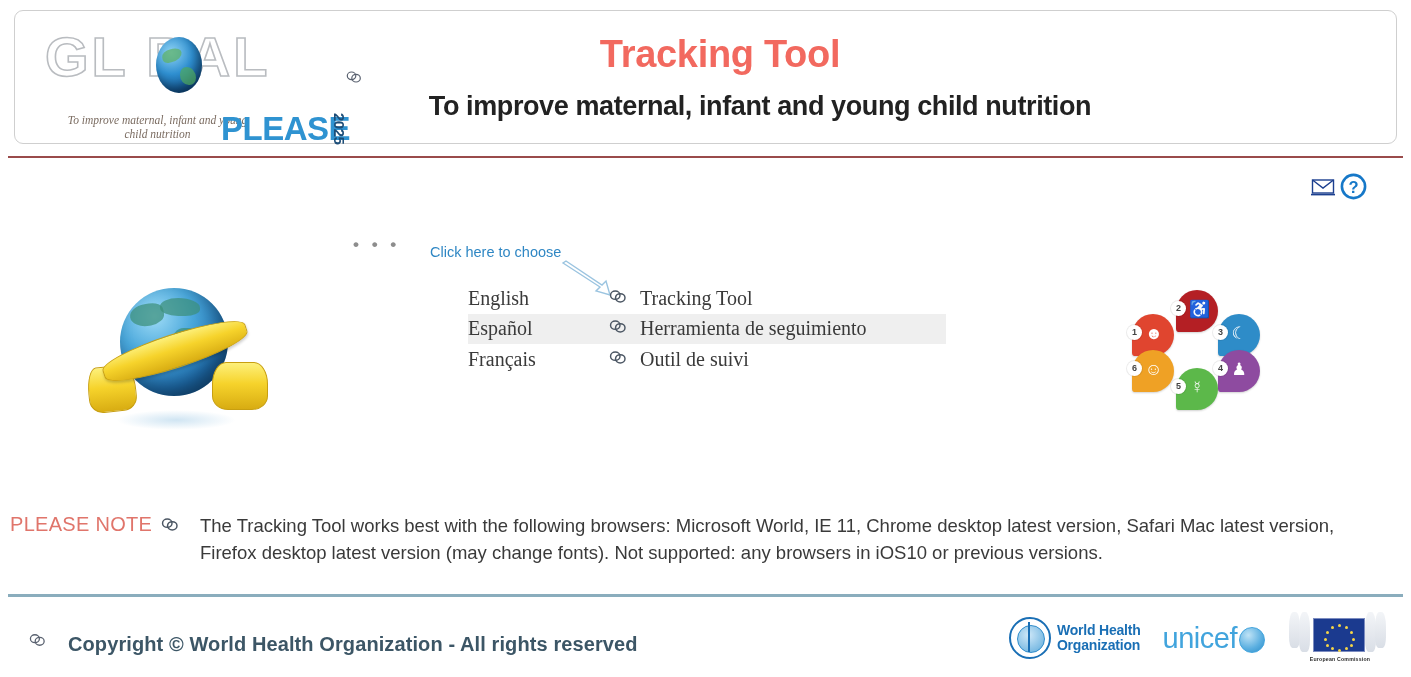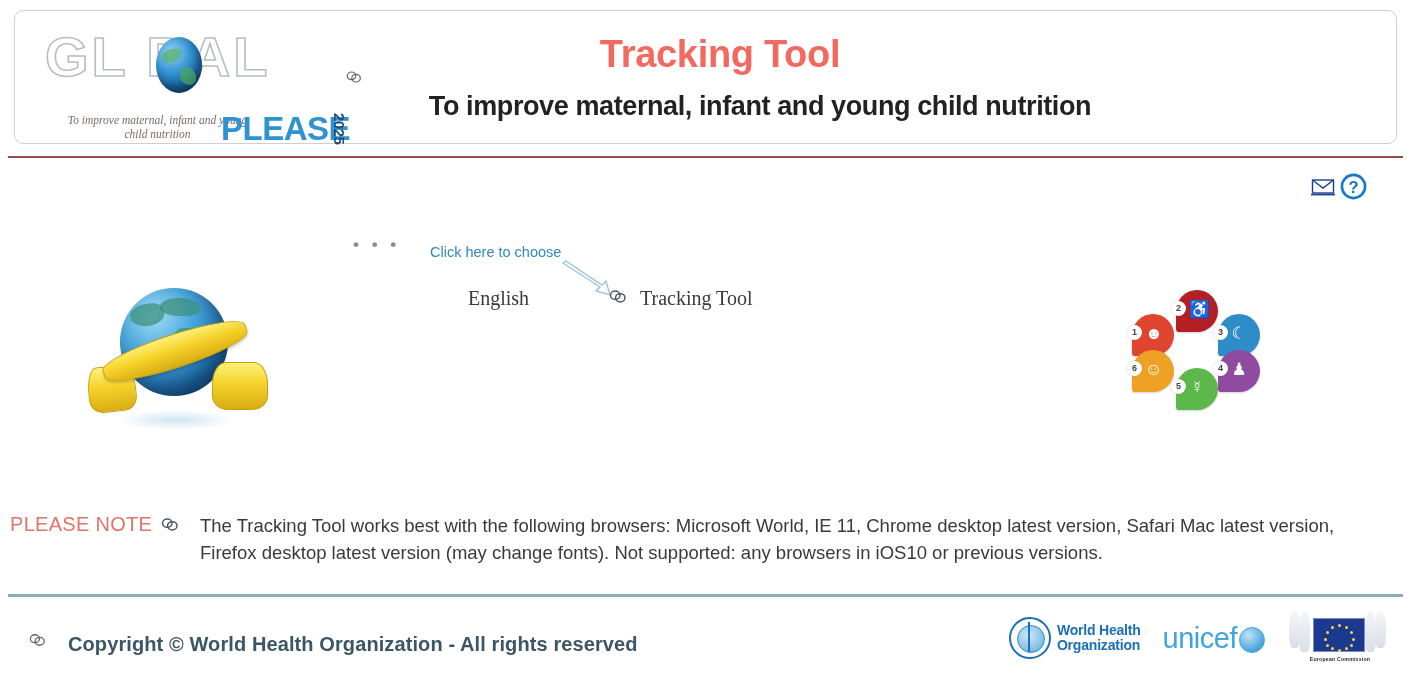--- a/index.html
+++ b/index.html
@@ -500,20 +500,44 @@
       <td class="td-lang">English</td>
       <td class="td-icon">
         <span class="link-icon">
           <svg width="20" height="17" viewBox="0 0 22 18" fill="none" stroke="#4b5663" stroke-width="1.6">
             <ellipse cx="8" cy="7.5" rx="5.2" ry="4.6"></ellipse>
             <ellipse cx="13.5" cy="10.5" rx="5.2" ry="4.6"></ellipse>
           </svg>
         </span>
       </td>
       <td class="td-title">Tracking Tool</td>
+    </tr>
+    <tr class="alt">
+      <td class="td-lang">Español</td>
+      <td class="td-icon">
+        <span class="link-icon">
+          <svg width="20" height="17" viewBox="0 0 22 18" fill="none" stroke="#4b5663" stroke-width="1.6">
+            <ellipse cx="8" cy="7.5" rx="5.2" ry="4.6"></ellipse>
+            <ellipse cx="13.5" cy="10.5" rx="5.2" ry="4.6"></ellipse>
+          </svg>
+        </span>
+      </td>
+      <td class="td-title">Herramienta de seguimiento</td>
+    </tr>
+    <tr>
+      <td class="td-lang">Français</td>
+      <td class="td-icon">
+        <span class="link-icon">
+          <svg width="20" height="17" viewBox="0 0 22 18" fill="none" stroke="#4b5663" stroke-width="1.6">
+            <ellipse cx="8" cy="7.5" rx="5.2" ry="4.6"></ellipse>
+            <ellipse cx="13.5" cy="10.5" rx="5.2" ry="4.6"></ellipse>
+          </svg>
+        </span>
+      </td>
+      <td class="td-title">Outil de suivi</td>
     </tr>
   </tbody>
 </table>
 
 <div class="targets-wheel">
   <div class="tbadge tb1">
     <span class="num">1</span>
     <span class="fig">☻</span>
   </div>
   <div class="tbadge tb2">

